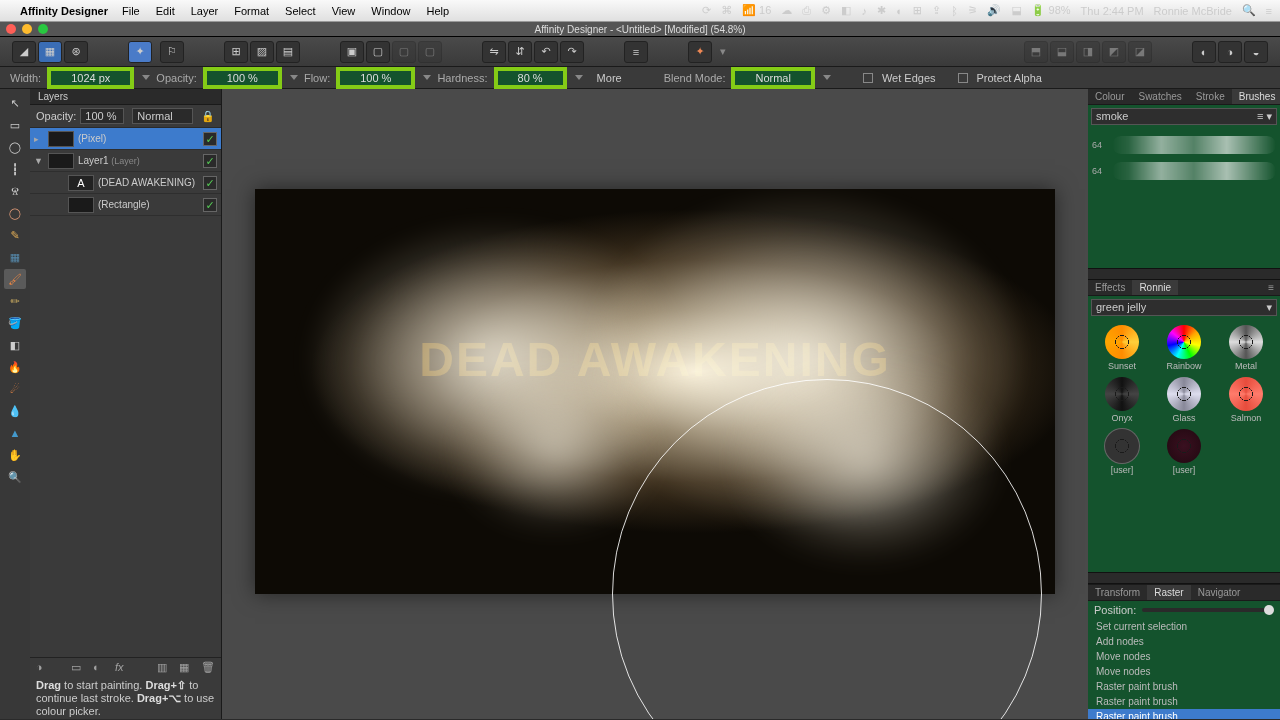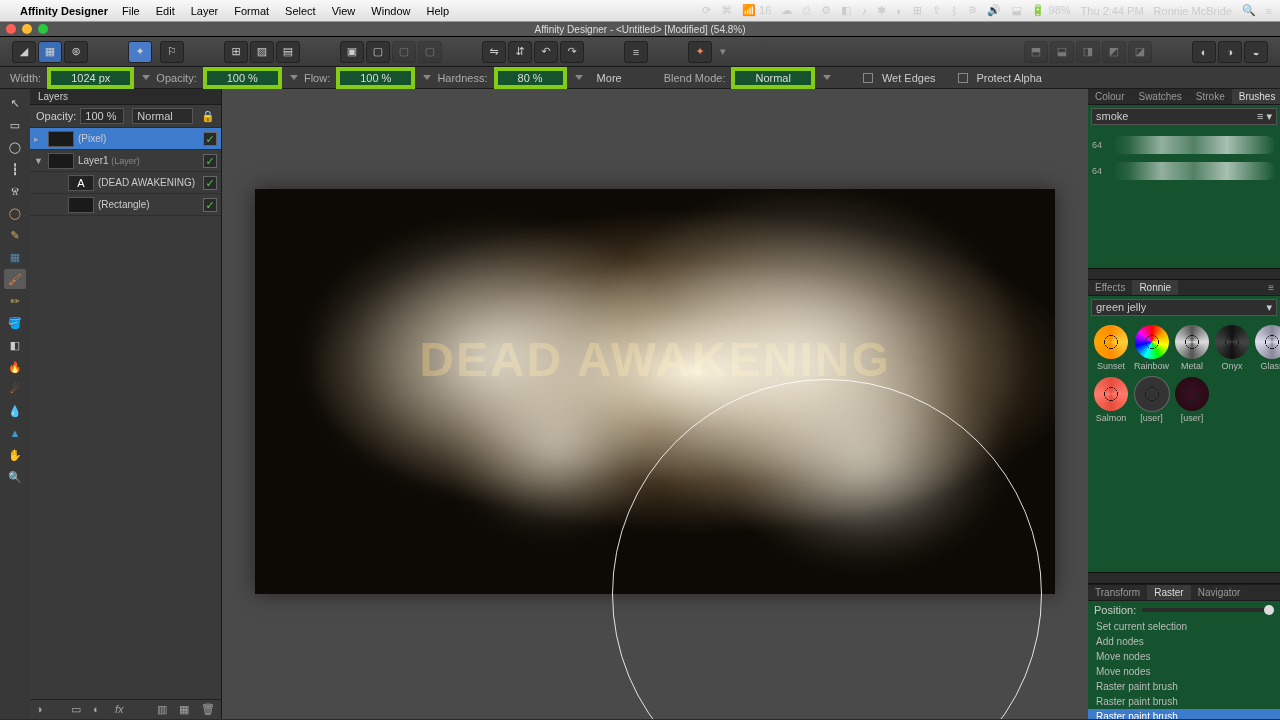--- a/index.html
+++ b/index.html
@@ -60,21 +60,21 @@
 
 .rightcol{width:192px;background:#14532d;display:flex;flex-direction:column}
 .rtabs{display:flex;background:#2a2a2a;border-bottom:1px solid #1a1a1a}
 .rtabs div{padding:2px 7px;font-size:10px;color:#999}
 .rtabs div.active{background:#3a3a3a;color:#ddd}
 .brush-preset{background:#2e2e2e;border:1px solid #555;margin:3px;padding:1px 4px;font-size:10px;display:flex;}
 .brush-list{padding:4px}
 .brush-item{display:flex;align-items:center;height:26px;gap:4px}
 .brush-item .sz{font-size:9px;color:#aaa;width:16px}
 .brush-item .stroke{flex:1;height:18px;background:linear-gradient(90deg,transparent,rgba(255,255,255,.1) 10%,rgba(255,255,255,.6) 30%,rgba(255,255,255,.3) 50%,rgba(255,255,255,.7) 70%,transparent);filter:blur(.5px) contrast(1.4);border-radius:9px;opacity:.9}
-.styles-area{padding:6px;display:grid;grid-template-columns:repeat(5,1fr);gap:6px}
+.styles-area{padding:6px;display:grid;grid-template-columns:repeat(3,1fr);gap:6px}
 .style-sw{display:flex;flex-direction:column;align-items:center;gap:2px}
 .style-sw .circ{width:34px;height:34px;border-radius:50%;position:relative}
 .style-sw .lbl{font-size:9px;color:#bbb}
 .gear{background:radial-gradient(circle,#222 35%,transparent 36%);position:relative}
 .styles-blank{flex:1;min-height:90px}
 .hist-panel{border-top:1px solid #1a1a1a}
 .hist-pos{display:flex;align-items:center;padding:3px 6px;gap:6px;font-size:10px}
 .hist-pos .track{flex:1;height:4px;background:#2a2a2a;border-radius:2px;position:relative}
 .hist-pos .track::after{content:"";position:absolute;right:0;top:-3px;width:10px;height:10px;background:#ddd;border-radius:50%}
 .hist-list{max-height:100px;overflow:hidden}
@@ -266,20 +266,25 @@
       <span class="ic">◑</span>
       <span style="flex:1"></span>
       <span class="ic">▭</span>
       <span class="ic">◐</span>
       <span class="ic"><i>fx</i></span>
       <span style="width:12px"></span>
       <span class="ic">▥</span>
       <span class="ic">▦</span>
       <span class="ic">🗑</span>
     </div>
+    <div class="status-hint">
+      <b>Drag</b><span> to start painting. </span>
+      <b>Drag+⇧</b><span> to continue last stroke. </span>
+      <b>Drag+⌥</b><span> to use colour picker.</span>
+    </div>
   </div>
 
   <div class="canvas-area">
     <div class="artboard">
       <div class="smoke" style="width:360px;height:260px;left:60px;top:40px"></div>
       <div class="smoke" style="width:420px;height:320px;left:340px;top:10px"></div>
       <div class="smoke" style="width:200px;height:160px;left:200px;top:180px;opacity:.7"></div>
       <div class="smoke" style="width:260px;height:200px;left:480px;top:170px;opacity:.8"></div>
       <div class="txt">DEAD AWAKENING</div>
     </div>

